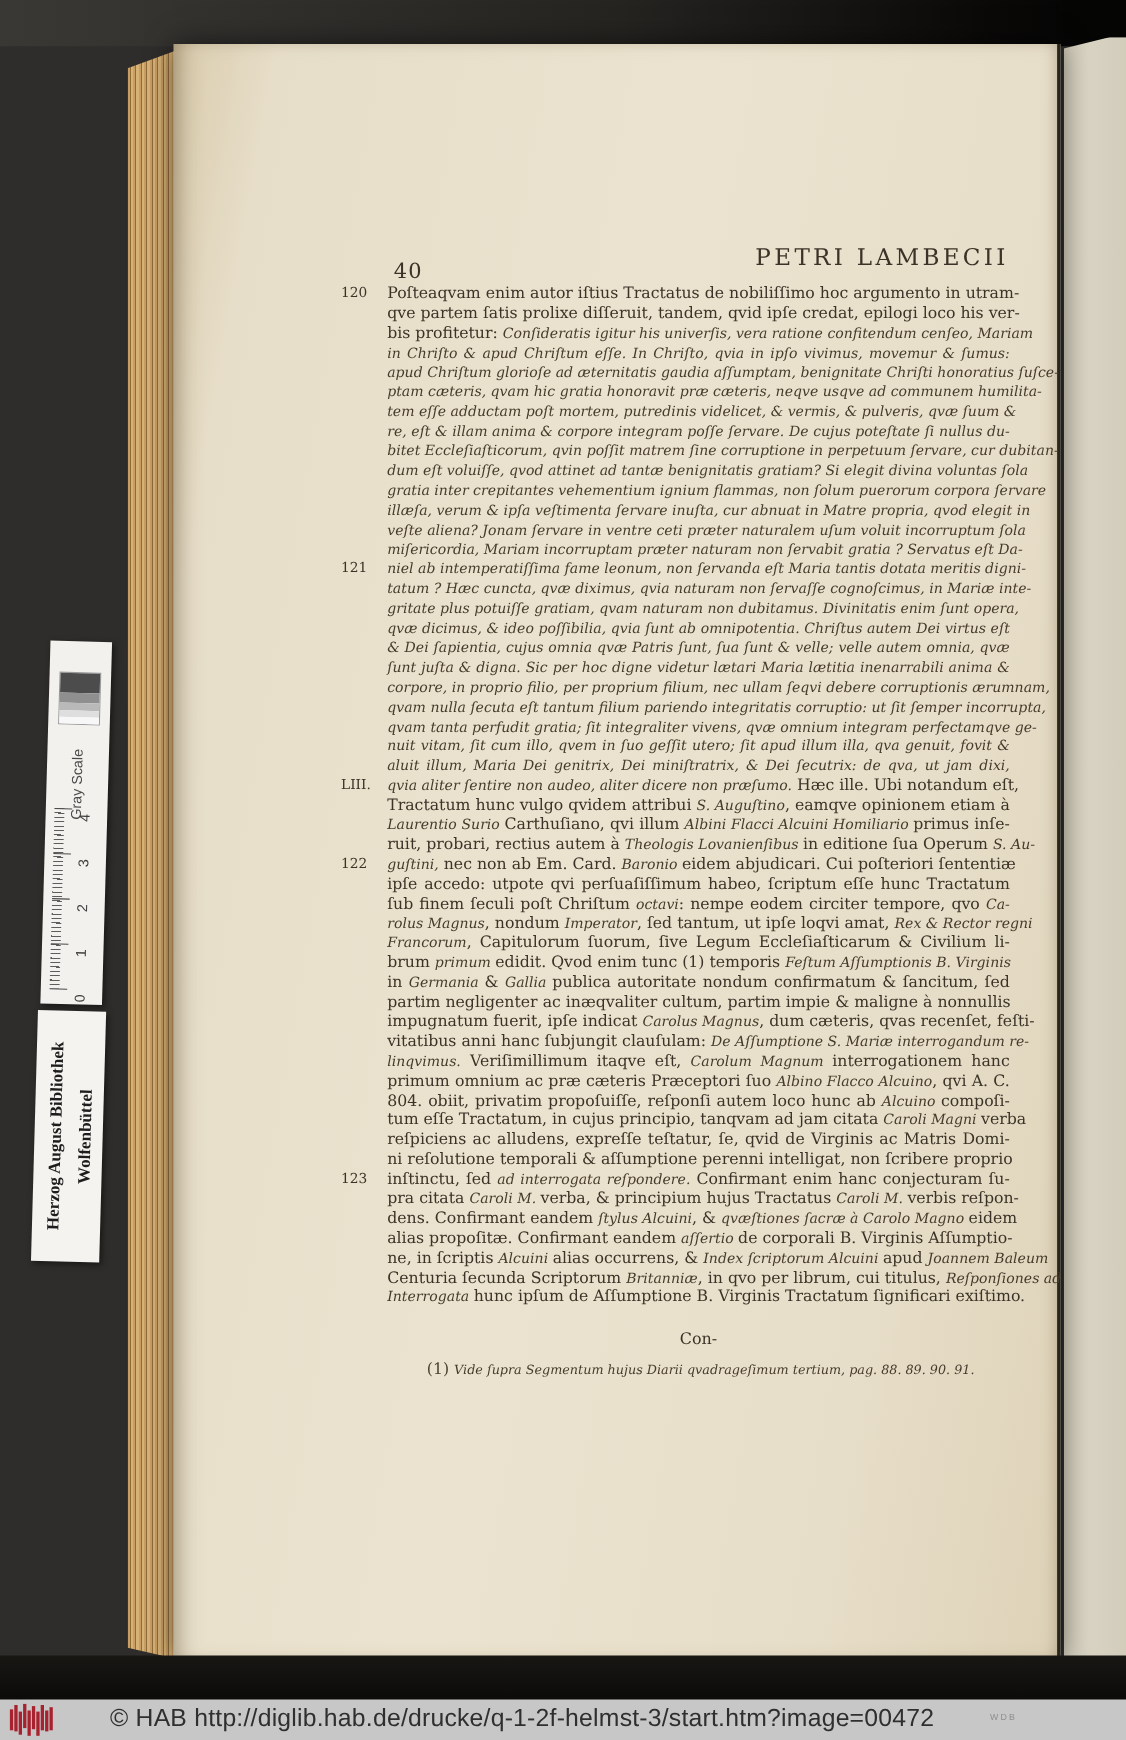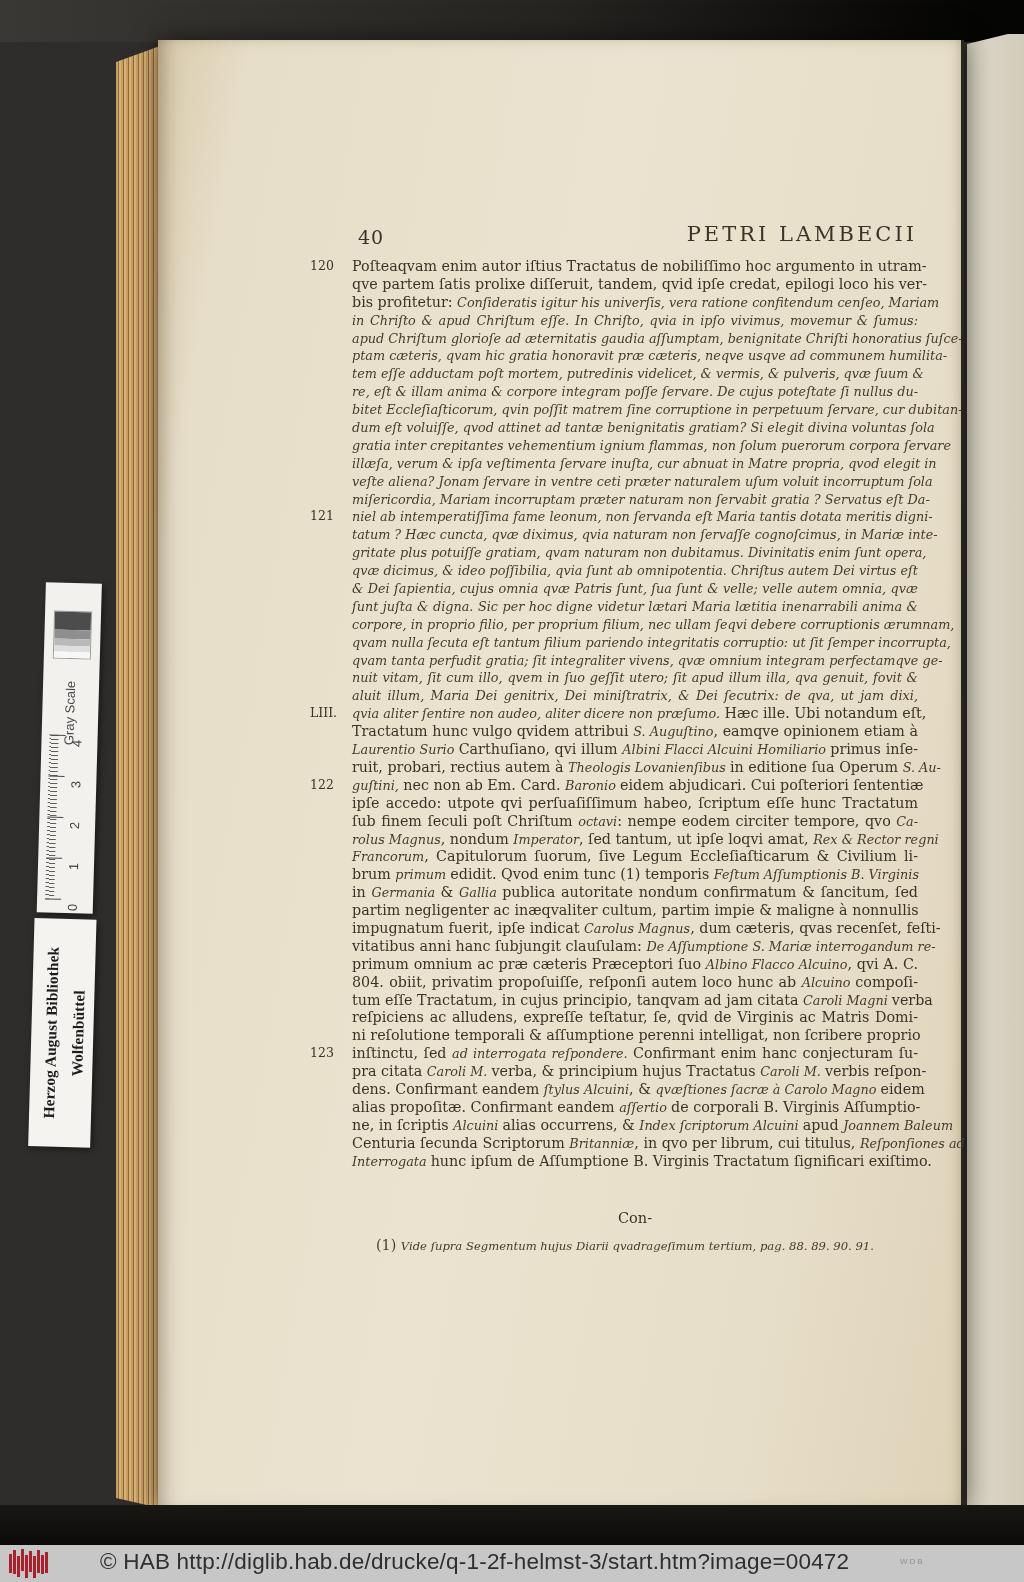--- a/index.html
+++ b/index.html
@@ -27,35 +27,35 @@
     border-right:3px solid #27251c;
     box-shadow:inset 14px 0 22px -12px rgba(90,70,40,.55), inset -8px 0 14px -8px rgba(90,70,40,.35),
       0 0 24px rgba(0,0,0,.55);}
   
   .facing-page{position:absolute;left:967px;top:30px;width:57px;height:1478px;
     background:linear-gradient(90deg,#cfcab8,var(--facing) 40%,#d2cdbb);
     clip-path:polygon(0 14px,100% 0,100% 100%,0 100%);}
   .facing-dark{position:absolute;left:967px;top:0;width:57px;height:34px;background:#050504;}
 
   
-  .folio{position:absolute;left:358px;top:226px;font-size:19px;color:var(--ink);letter-spacing:1px;text-align:center;}
+  .folio{position:absolute;left:358px;top:236px;font-size:19px;color:var(--ink);letter-spacing:1px;text-align:center;}
   .running-title{position:absolute;left:352px;top:222px;width:565px;text-align:right;
     font-size:21px;letter-spacing:3px;color:var(--ink);}
 
   
   .text-lines{position:absolute;left:352px;top:257px;width:566px;color:var(--ink);}
   .line{position:relative;height:17.9px;line-height:17.9px;white-space:nowrap;
     text-align:justify;text-align-last:justify;overflow:visible;}
   .seg-r{font-size:14.3px;}
   .seg-i{font-size:12.8px;font-style:italic;color:#463b2b;}
   .mnum{position:absolute;left:-42px;width:38px;text-align:right;font-size:12.5px;
     font-style:normal;color:var(--ink);}
   .catchword{position:absolute;left:352px;top:1210px;width:566px;text-align:center;
     font-size:14.5px;color:var(--ink);}
-  .footnote{position:absolute;left:376px;top:1237px;width:530px;font-size:11.6px;color:#4a3f2e;}
+  .footnote{position:absolute;left:388px;top:1237px;width:530px;font-size:11.6px;color:#4a3f2e;}
   .footnote .seg-i{font-size:11.6px;}
 
   
   .ruler-wrap{position:absolute;left:36px;top:583px;width:62px;height:566px;transform:rotate(1.6deg);}
   .ruler{position:absolute;left:2px;top:0;width:56px;height:330px;background:#f2f1ee;
     box-shadow:2px 2px 6px rgba(0,0,0,.5);}
   .wedge{position:absolute;left:9px;top:28px;width:38px;height:48px;border:1px solid #9a9a9a;background:#fff;}
   .wedge i{display:block;width:100%;}
   .w1{height:18px;background:#4c4c4c;} .w2{height:9px;background:#8f8f8f;}
   .w3{height:7px;background:#b9b9b9;} .w4{height:6px;background:#dedede;} .w5{height:6px;background:#f7f7f7;}
@@ -129,20 +129,21 @@
     <div class="line"><span class="mnum">122</span><span class="seg-i">guſtini,</span><span class="seg-r"> nec non ab Em. Card. </span><span class="seg-i">Baronio </span><span class="seg-r">eidem abjudicari.   Cui poſteriori ſententiæ</span></div>
     <div class="line"><span class="seg-r">ipſe accedo:  utpote qvi perſuaſiſſimum habeo,  ſcriptum eſſe hunc Tractatum</span></div>
     <div class="line"><span class="seg-r">ſub finem ſeculi poſt Chriſtum </span><span class="seg-i">octavi</span><span class="seg-r">:  nempe eodem circiter tempore, qvo </span><span class="seg-i">Ca-</span></div>
     <div class="line"><span class="seg-i">rolus Magnus</span><span class="seg-r">, nondum </span><span class="seg-i">Imperator</span><span class="seg-r">, ſed tantum, ut ipſe loqvi amat, </span><span class="seg-i">Rex &amp; Rector regni</span></div>
     <div class="line"><span class="seg-i">Francorum</span><span class="seg-r">, Capitulorum ſuorum, ſive Legum Eccleſiaſticarum &amp; Civilium li-</span></div>
     <div class="line"><span class="seg-r">brum </span><span class="seg-i">primum </span><span class="seg-r">edidit.   Qvod enim tunc (1) temporis </span><span class="seg-i">Feſtum Aſſumptionis B. Virginis</span></div>
     <div class="line"><span class="seg-r">in </span><span class="seg-i">Germania </span><span class="seg-r">&amp; </span><span class="seg-i">Gallia </span><span class="seg-r">publica autoritate nondum confirmatum &amp; ſancitum, ſed</span></div>
     <div class="line"><span class="seg-r">partim negligenter ac inæqvaliter cultum, partim impie &amp; maligne à nonnullis</span></div>
     <div class="line"><span class="seg-r">impugnatum fuerit, ipſe indicat </span><span class="seg-i">Carolus Magnus</span><span class="seg-r">, dum cæteris, qvas recenſet, feſti-</span></div>
     <div class="line"><span class="seg-r">vitatibus anni hanc ſubjungit clauſulam: </span><span class="seg-i">De Aſſumptione S. Mariæ interrogandum re-</span></div>
+    <div class="line"><span class="seg-i">linqvimus.</span><span class="seg-r">   Veriſimillimum itaqve eſt, </span><span class="seg-i">Carolum Magnum </span><span class="seg-r">interrogationem hanc</span></div>
     <div class="line"><span class="seg-r">primum omnium ac præ cæteris Præceptori ſuo </span><span class="seg-i">Albino Flacco Alcuino</span><span class="seg-r">, qvi A. C.</span></div>
     <div class="line"><span class="seg-r">804. obiit, privatim propoſuiſſe, reſponſi autem loco hunc ab </span><span class="seg-i">Alcuino </span><span class="seg-r">compoſi-</span></div>
     <div class="line"><span class="seg-r">tum eſſe Tractatum, in cujus principio, tanqvam ad jam citata </span><span class="seg-i">Caroli Magni </span><span class="seg-r">verba</span></div>
     <div class="line"><span class="seg-r">reſpiciens ac alludens, expreſſe teſtatur,  ſe,  qvid de Virginis ac Matris Domi-</span></div>
     <div class="line"><span class="seg-r">ni reſolutione temporali &amp; aſſumptione perenni intelligat, non ſcribere proprio</span></div>
     <div class="line"><span class="mnum">123</span><span class="seg-r">inſtinctu, ſed </span><span class="seg-i">ad interrogata reſpondere.</span><span class="seg-r">   Confirmant enim hanc conjecturam ſu-</span></div>
     <div class="line"><span class="seg-r">pra citata </span><span class="seg-i">Caroli M. </span><span class="seg-r">verba, &amp; principium hujus Tractatus </span><span class="seg-i">Caroli M. </span><span class="seg-r">verbis reſpon-</span></div>
     <div class="line"><span class="seg-r">dens.   Confirmant eandem </span><span class="seg-i">ſtylus Alcuini</span><span class="seg-r">, &amp; </span><span class="seg-i">qvæſtiones ſacræ à Carolo Magno </span><span class="seg-r">eidem</span></div>
     <div class="line"><span class="seg-r">alias propoſitæ.   Confirmant eandem </span><span class="seg-i">aſſertio </span><span class="seg-r">de corporali B. Virginis Aſſumptio-</span></div>
     <div class="line"><span class="seg-r">ne, in ſcriptis </span><span class="seg-i">Alcuini </span><span class="seg-r">alias occurrens, &amp; </span><span class="seg-i">Index ſcriptorum Alcuini </span><span class="seg-r">apud </span><span class="seg-i">Joannem Baleum</span></div>

